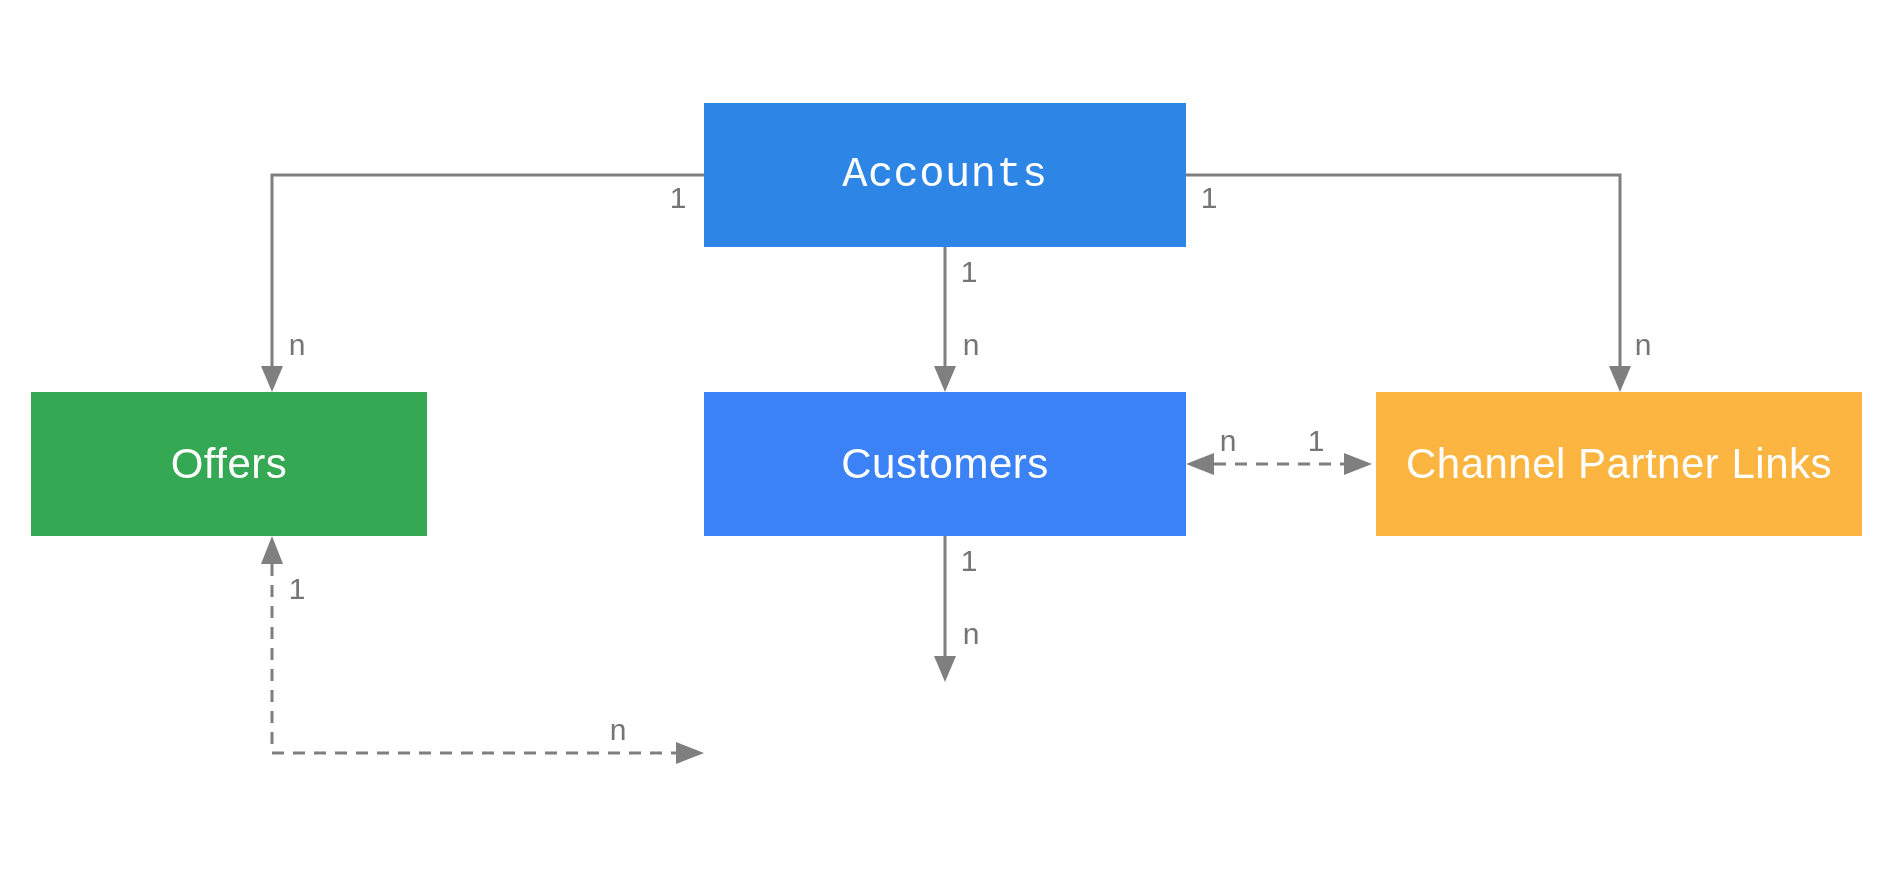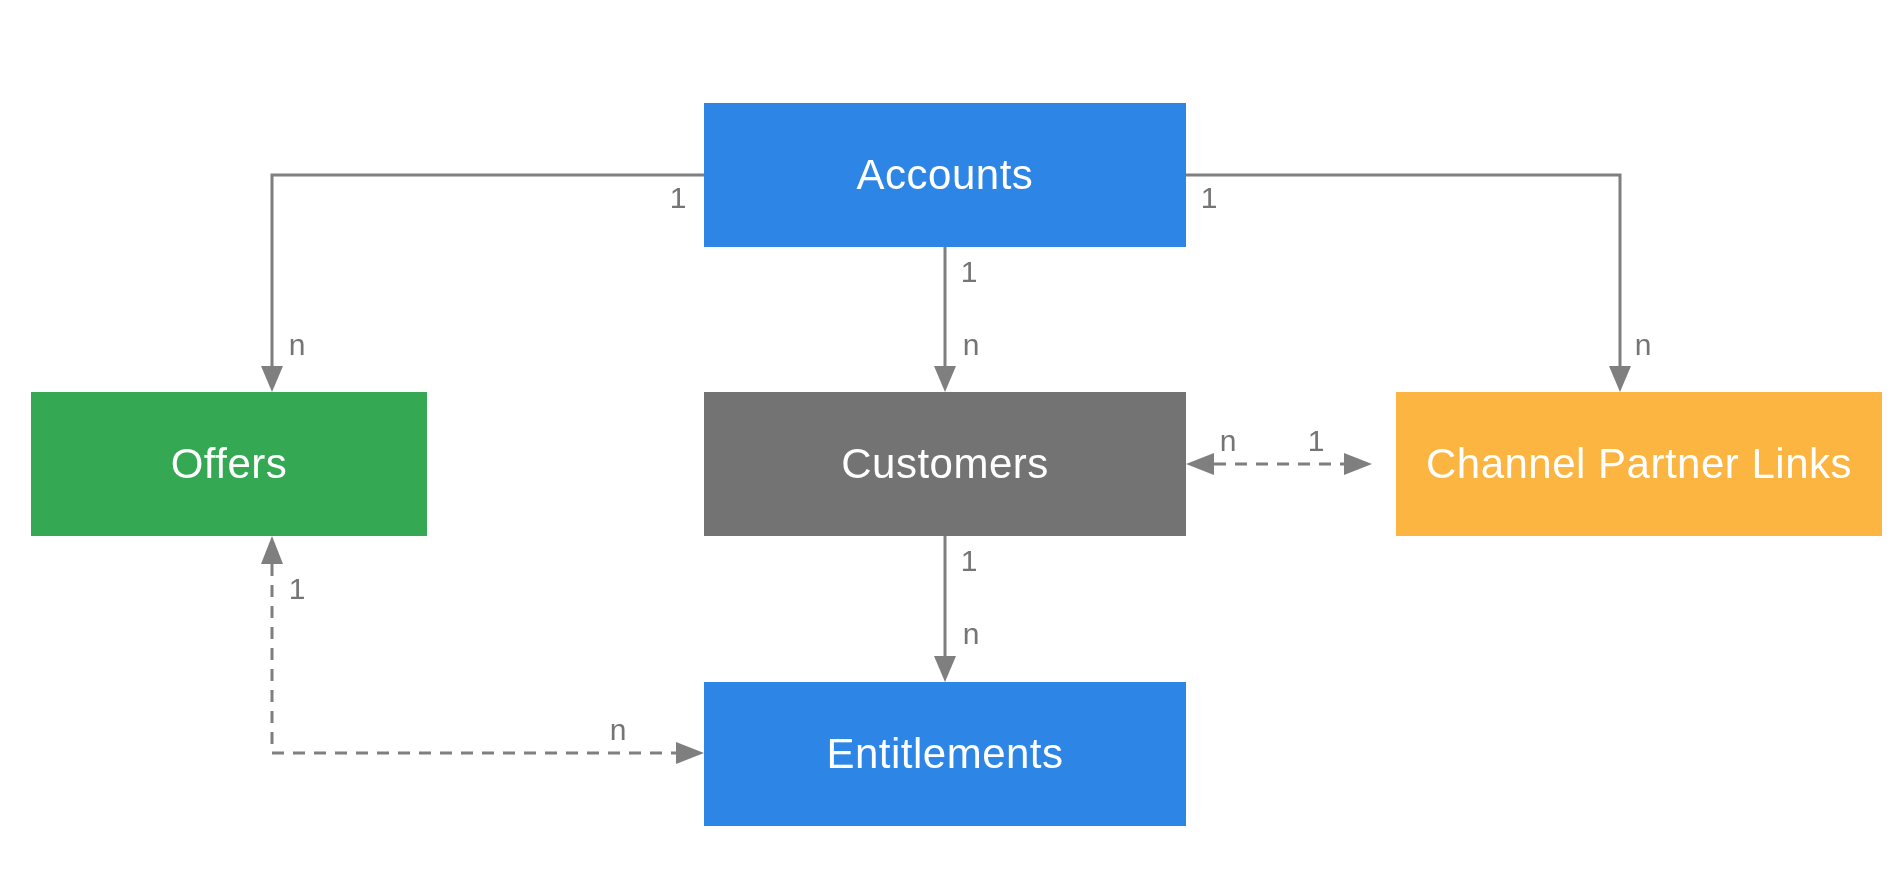--- a/index.html
+++ b/index.html
@@ -26,21 +26,21 @@
     position: absolute;
     display: flex;
     align-items: center;
     justify-content: center;
     color: #ffffff;
     font-size: 42px;
     font-weight: 400;
     letter-spacing: 0.5px;
     text-align: center;
   }
-  #node-accounts     { left: 704px;  top: 103px; width: 482px; height: 144px; }
+  #node-accounts     { left: 704px;  top: 103px; width: 482px; height: 144px; font-family: Liberation Mono, monospace; }
   #node-offers       { left: 31px;   top: 392px; width: 396px; height: 144px; }
   #node-customers    { left: 704px;  top: 392px; width: 482px; height: 144px; }
   #node-cpl          { left: 1376px; top: 392px; width: 486px; height: 144px; }
   #node-entitlements { left: 704px;  top: 682px; width: 482px; height: 144px; }
 
   .node-note {
     position: absolute;
     left: 1376px;
     top: 548px;
     width: 486px;
@@ -103,32 +103,29 @@
   </svg>
 
   <div class="node" id="node-accounts" style="background-color: rgb(45, 134, 230);">
     <span>Accounts</span>
   </div>
 
   <div class="node" id="node-offers" style="background-color: rgb(52, 168, 83);">
     <span>Offers</span>
   </div>
 
-  <div class="node" id="node-customers" style="background-color: #737373;">
+  <div class="node" id="node-customers" style="background-color: #3b82f6;">
     <span>Customers</span>
   </div>
 
-  <div class="node" id="node-cpl" style="background-color: rgb(251, 181, 64); margin-left: 20px;">
+  <div class="node" id="node-cpl" style="background-color: rgb(251, 181, 64);">
     <span>Channel Partner Links</span>
   </div>
 
 
-  <div class="node" id="node-entitlements" style="background-color: rgb(45, 134, 230);">
-    <span>Entitlements</span>
-  </div>
 
   <span class="rel-label" id="lbl-acc-off-1">1</span>
   <span class="rel-label" id="lbl-acc-off-n">n</span>
 
   <span class="rel-label" id="lbl-acc-cus-1">1</span>
   <span class="rel-label" id="lbl-acc-cus-n">n</span>
 
   <span class="rel-label" id="lbl-acc-cpl-1">1</span>
   <span class="rel-label" id="lbl-acc-cpl-n">n</span>
 

